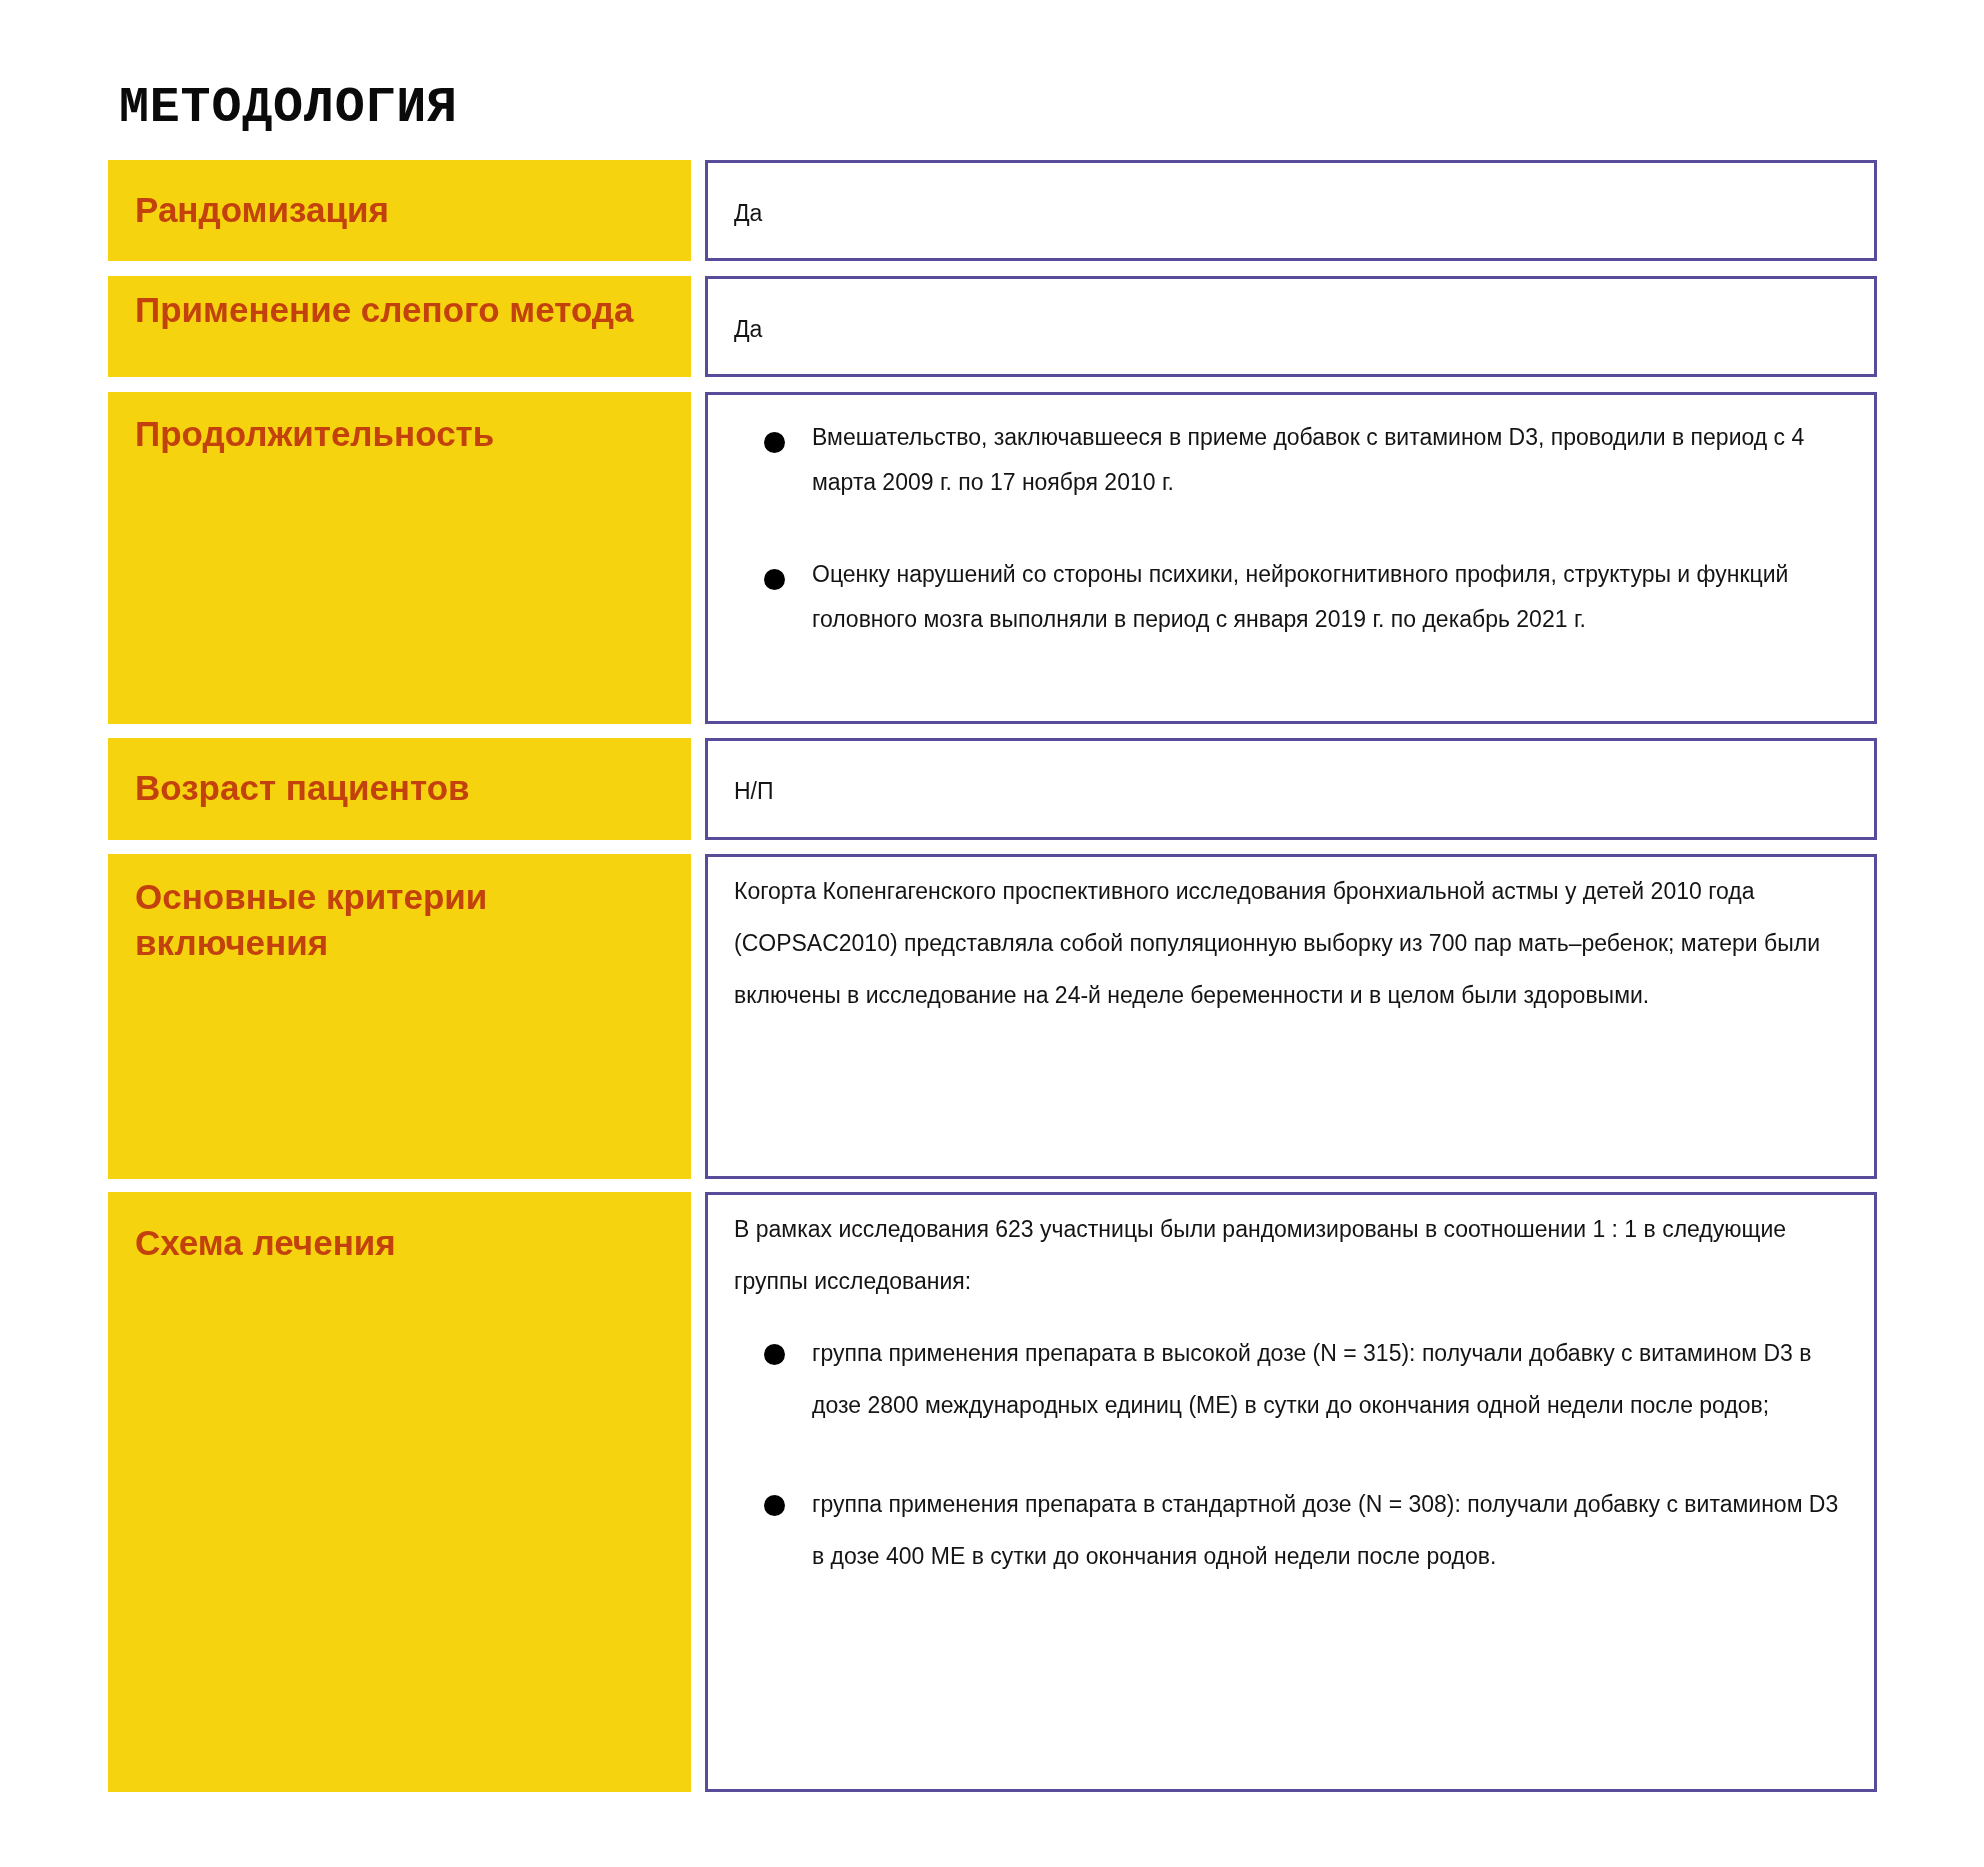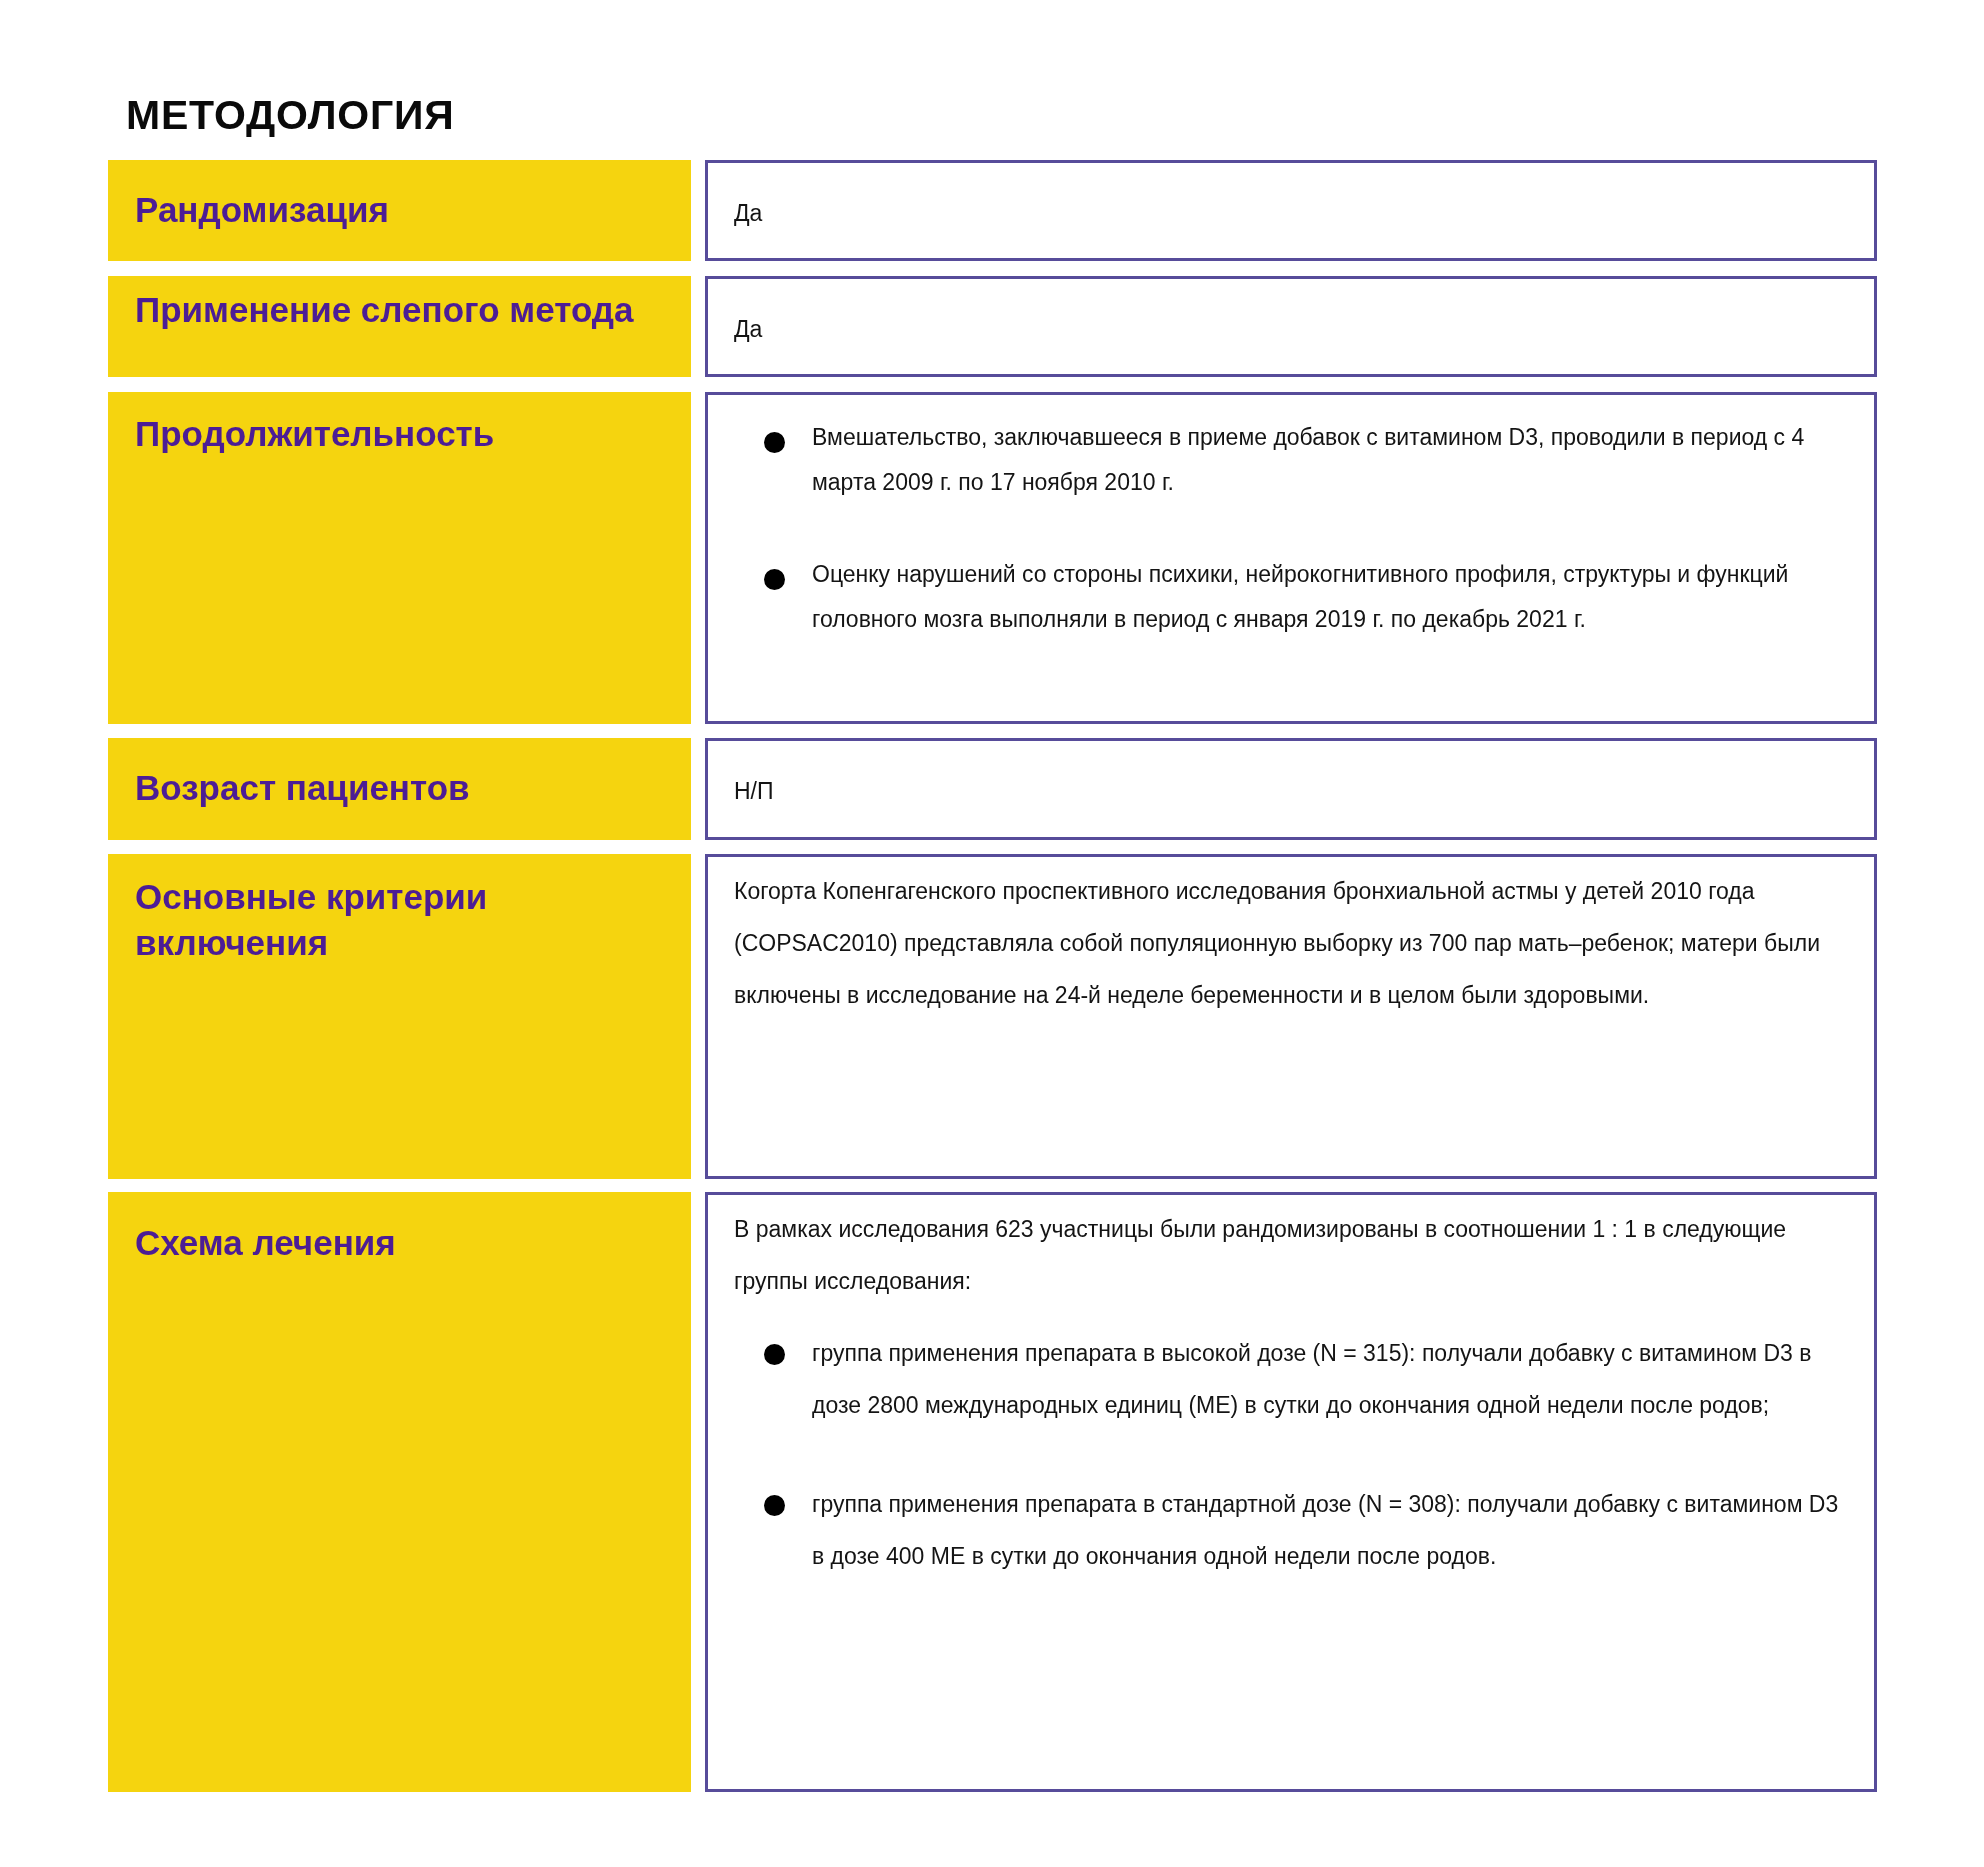--- a/index.html
+++ b/index.html
@@ -1,23 +1,23 @@
 <!DOCTYPE html>
 <html style="font-size:12.3px"><head>
 <meta charset="utf-8">
 <style>
   html, body { margin:0; padding:0; background:#ffffff; }
   body { width:1985px; height:1867px; position:relative; overflow:hidden;
          font-family:"Liberation Sans", "DejaVu Sans", sans-serif; color:#111111; }
-  .title { position:absolute; left:111px; top:77px; font-size:41px; font-weight:bold;
-           letter-spacing:0.8px; line-height:46px; margin:15px; color:#0a0a0a; }
+  .title { position:absolute; left:111px; top:77px; font-size:50px; font-weight:bold;
+           letter-spacing:0.8px; line-height:46px; margin:8px; color:#0a0a0a;font-family:Liberation Mono, monospace; }
   .row { position:absolute; left:108px; width:1769px; }
   .label { position:absolute; left:0; top:0; width:583px; height:100%; background:#f5d40f;
            box-sizing:border-box; padding:31px 15.4px 0 27px; font-weight:bold; font-size:35px;
-           line-height:38px; color:#4c1d95; }
+           line-height:38px; color:#c2410c; }
   .value { position:absolute; left:597px; top:0; right:0; height:100%; box-sizing:border-box;
            border:3.1px solid #574c9a; background:#ffffff; padding:28px 23px 0 26px;
            font-size:23px; line-height:52px; color:#141414; }
   .value.single { padding-top:31px; line-height:38px; }
   .value p { margin:0; }
   ul.bullets { list-style:none; margin:0; padding:0; }
   ul.bullets li { position:relative; padding-left:78px; margin:0 0 17px 0; }
   ul.bullets li:last-child { margin-bottom:0;margin-top:47px; }
   ul.bullets li .dot { position:absolute; left:30px; top:17px; width:21px; height:21px;
                        border-radius:50%; background:#000; }

